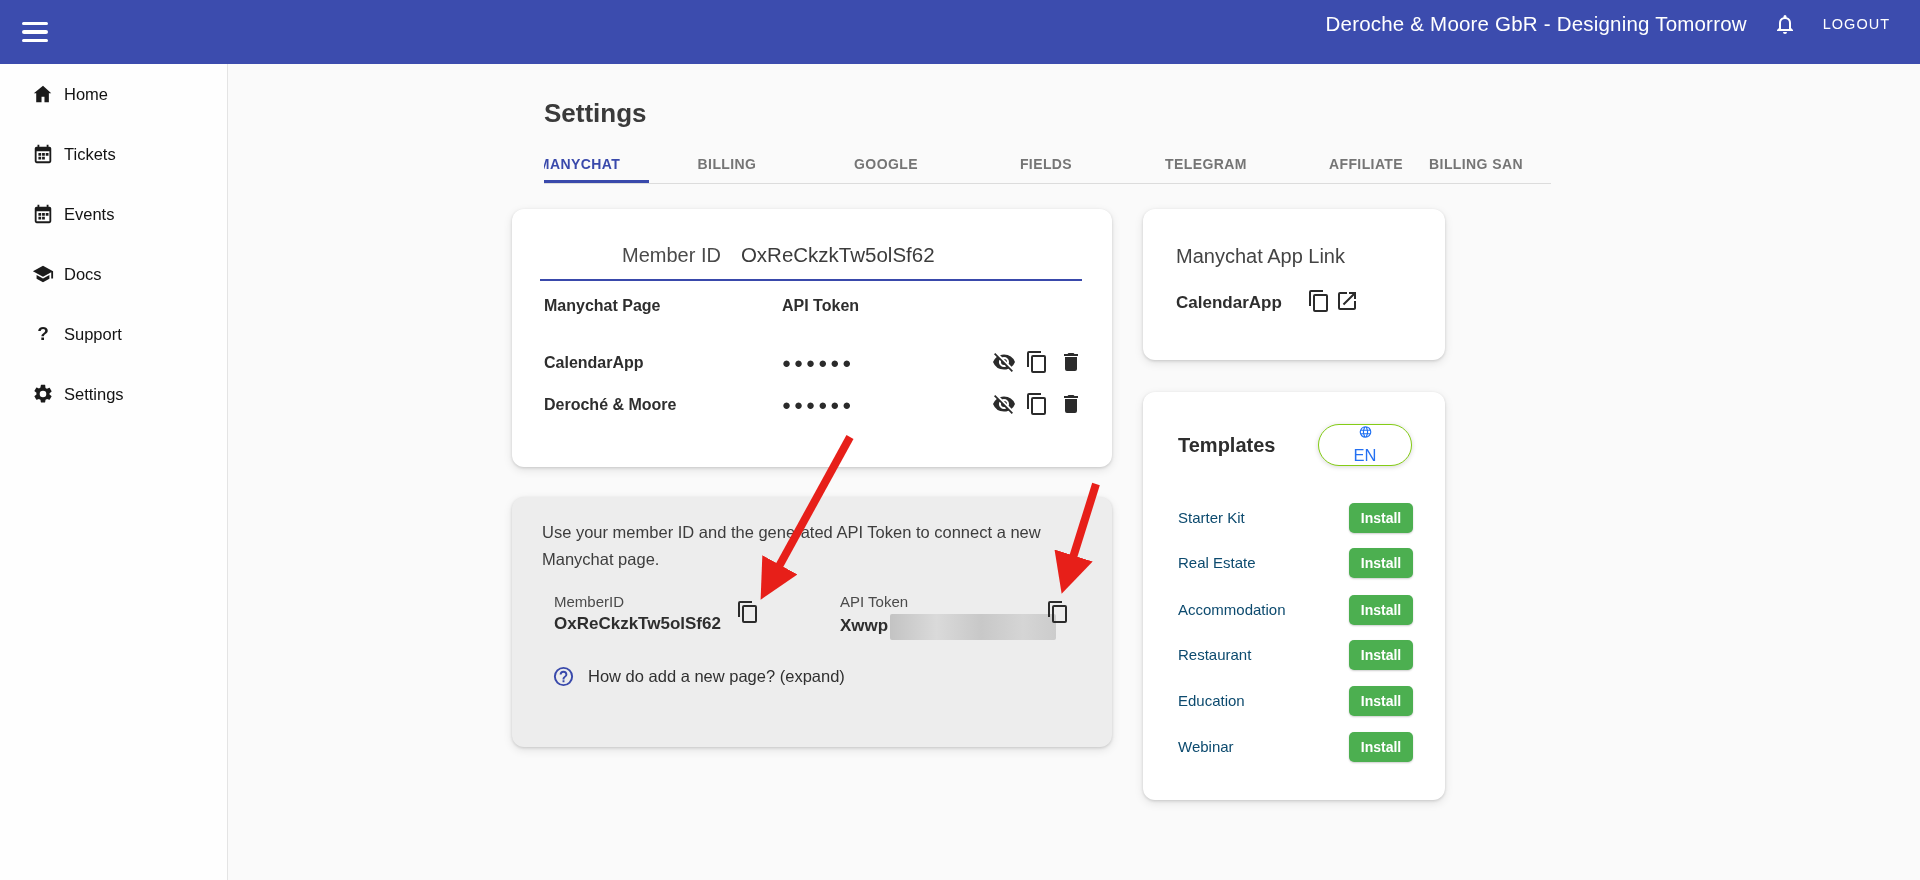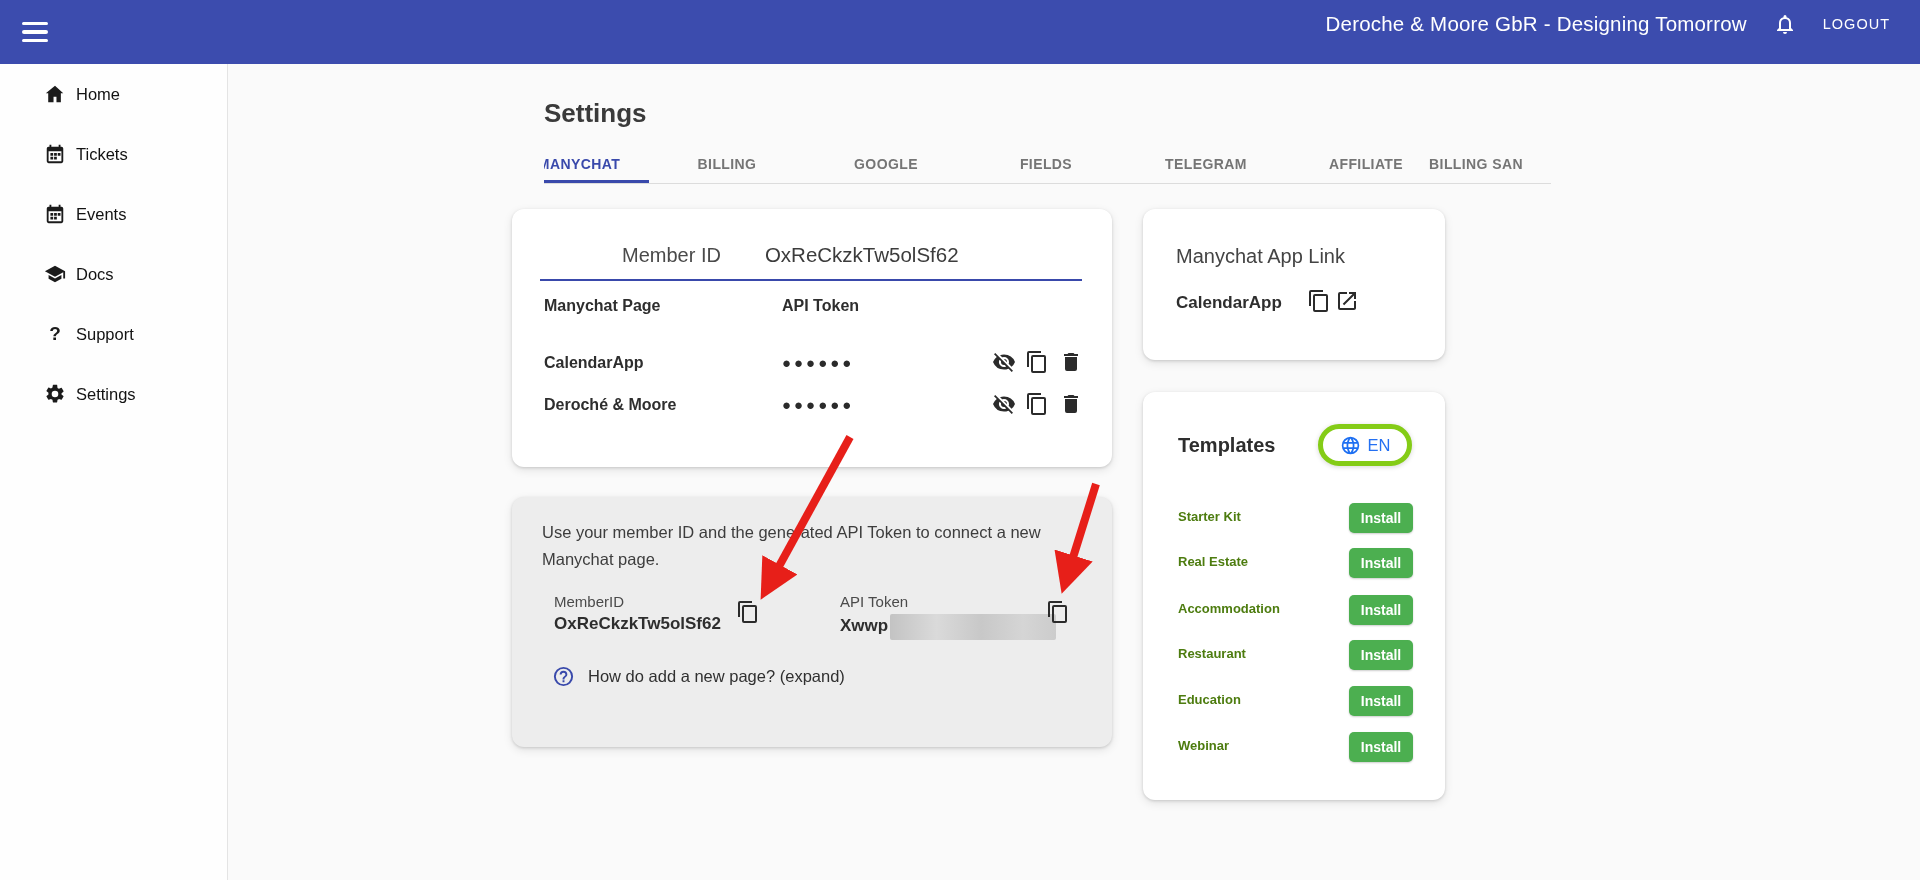--- a/index.html
+++ b/index.html
@@ -10,21 +10,21 @@
             display:flex; align-items:center; }
   .hamburger { margin-left:22px; width:40px; height:40px; display:flex; flex-direction:column; justify-content:center; gap:5px; cursor:pointer; }
   .hamburger span { display:block; width:26px; height:3.5px; background:#fff; border-radius:2px; }
   .header-right { position:absolute; right:30px; top:0; height:47px; display:flex; align-items:center; gap:26px; }
   .header-title { color:#fff; font-size:20.5px; letter-spacing:.2px; white-space:nowrap; }
   .bell { width:24px; height:24px; fill:#fff; cursor:pointer; }
   .logout { color:#fff; font-size:14.5px; letter-spacing:1px; font-weight:500; cursor:pointer; }
 
   
   .sidebar { position:absolute; top:64px; left:0; width:228px; height:816px; background:#fefefe; border-right:1px solid #e4e4e4; z-index:20; }
-  .side-item { position:absolute; left:12px; width:264px; height:60px; display:flex; align-items:center; cursor:pointer; }
+  .side-item { position:absolute; left:0; width:264px; height:60px; display:flex; align-items:center; cursor:pointer; }
   .side-item .sicon { position:absolute; left:32px; width:22px; height:22px; display:flex; align-items:center; justify-content:center; }
   .side-item .sicon svg { width:22px; height:22px; fill:#1b1b1b; }
   .side-item .sicon .qmark { font-size:19px; font-weight:bold; color:#1b1b1b; }
   .side-item .slabel { position:absolute; left:64px; font-size:16.5px; color:#131313; }
 
   
   .main { position:absolute; top:64px; left:229px; width:1691px; height:816px; background:#fafafa; }
 
   .page-title { position:absolute; left:544px; top:98px; font-size:26px; font-weight:600; color:#3a3a3a; z-index:1; }
 
@@ -33,21 +33,21 @@
   .tab { position:absolute; top:0; transform:translateX(-50%); line-height:36px; font-size:14px; letter-spacing:.4px; color:#757575; font-weight:700; white-space:nowrap; cursor:pointer; }
   .tab.active { color:#3949ab; }
   .tab-indicator { position:absolute; left:0; bottom:0; width:105px; height:3px; background:#3949ab; }
 
   
   .card { position:absolute; background:#fff; border-radius:12px; box-shadow:0 1px 3px rgba(0,0,0,.14), 0 3px 10px rgba(0,0,0,.10); }
   .card.gray { background:#ededed; }
 
   
   #member-card { left:512px; top:209px; width:600px; height:258px; z-index:2; }
-  .mid-row { position:absolute; left:110px; top:34px; display:flex; gap:44px; align-items:flex-end; cursor:text; }
+  .mid-row { position:absolute; left:110px; top:34px; display:flex; gap:20px; align-items:flex-end; cursor:text; }
   .mid-label { font-size:20px; color:#4a4a4a; }
   .mid-value { font-size:20.5px; color:#3c3c3c; }
   .mid-underline { position:absolute; left:28px; top:70px; width:542px; height:2px; background:#3949ab; }
   .col-head { position:absolute; top:88px; font-size:16px; font-weight:bold; color:#2e2e2e; }
   .tok-row-label { position:absolute; font-size:16px; font-weight:bold; color:#2e2e2e; }
   .tok-dots { position:absolute; font-size:15px; letter-spacing:3px; color:#2b2b2b; font-weight:bold; }
   .icon-btn { position:absolute; width:24px; height:24px; cursor:pointer; }
   .icon-btn svg { width:100%; height:100%; fill:#2b2b2b; }
 
   
@@ -63,24 +63,24 @@
 
   
   #applink-card { left:1143px; top:209px; width:302px; height:151px; z-index:2; }
   .applink-title { position:absolute; left:33px; top:36px; font-size:20px; color:#444; }
   .applink-name { position:absolute; left:33px; top:84px; font-size:17px; font-weight:bold; color:#2e2e2e; }
 
   
   #templates-card { left:1143px; top:392px; width:302px; height:408px; z-index:2; }
   .templates-title { position:absolute; left:35px; top:42px; font-size:20px; font-weight:bold; color:#2e2e2e; }
   .lang-chip { position:absolute; left:175px; top:32px; width:94px; height:42px; border-radius:21px; background:#fff;
-               border:5px solid #84cc16; box-shadow:0 1px 5px rgba(0,0,0,.16); display:flex; align-items:center; justify-content:center; gap:7px; cursor:pointer; }
+               border:1px solid #84cc16; box-shadow:0 1px 5px rgba(0,0,0,.16); display:flex; align-items:center; justify-content:center; gap:7px; cursor:pointer;flex-direction:column; }
   .lang-chip svg { width:21px; height:21px; fill:#1d6ff2; }
   .lang-chip .lang-txt { font-size:16.5px; color:#2470f2; font-weight:500; }
-  .tpl-name { position:absolute; left:35px; font-size:13px; font-weight:bold; color:#4d7c0f; }
+  .tpl-name { position:absolute; left:35px; font-size:15px; font-weight:normal; color:#0c4a6e; }
   .install-btn { position:absolute; left:206px; width:64px; height:30px; background:#4caf50; border:none; border-radius:5px;
                  color:#fff; font-size:14px; font-weight:bold; font-family:"Liberation Sans",sans-serif; cursor:pointer;
                  box-shadow:0 1px 2px rgba(0,0,0,.2); }
 
   
   #arrows { position:absolute; top:0; left:0; width:1920px; height:880px; z-index:25; pointer-events:none; }
 </style>
 </head>
 <body>
 

